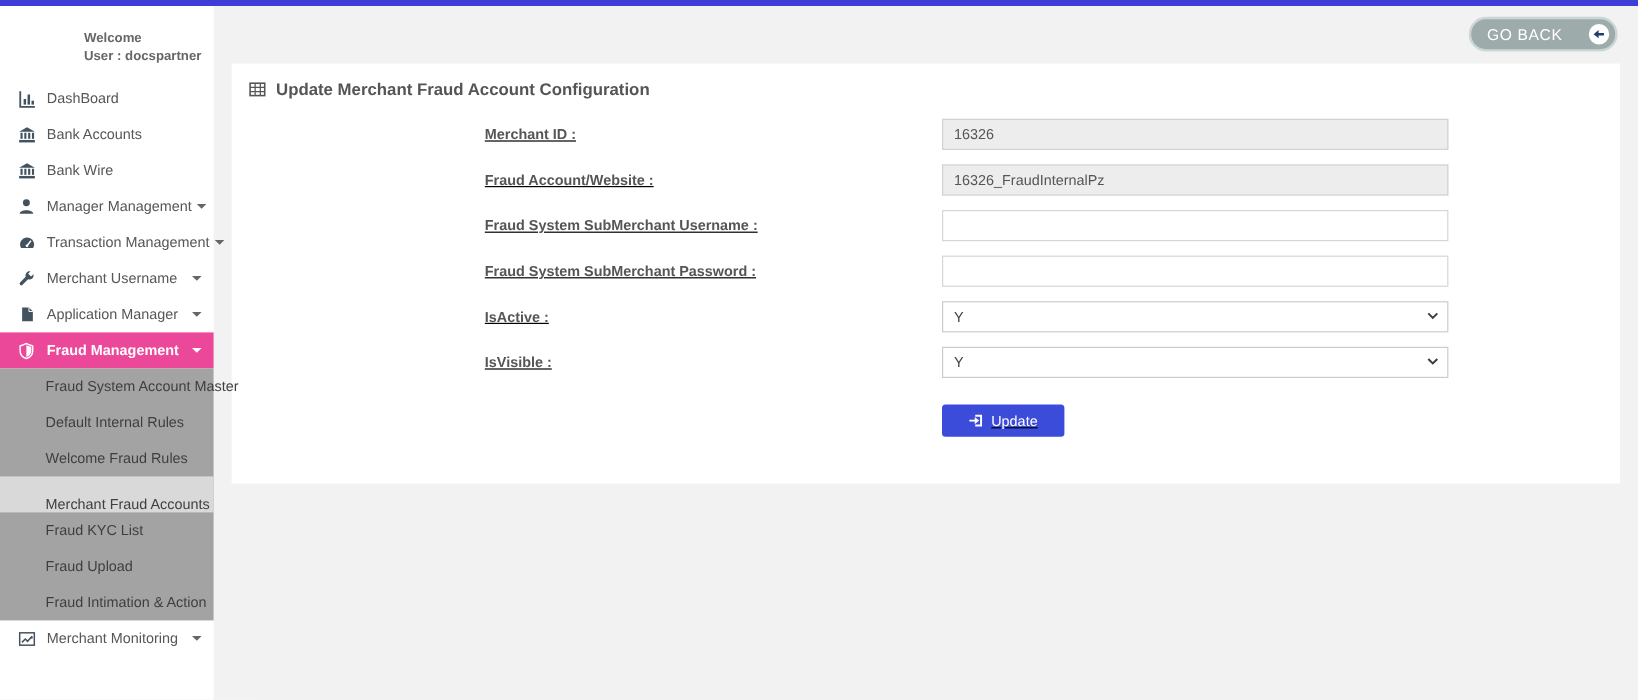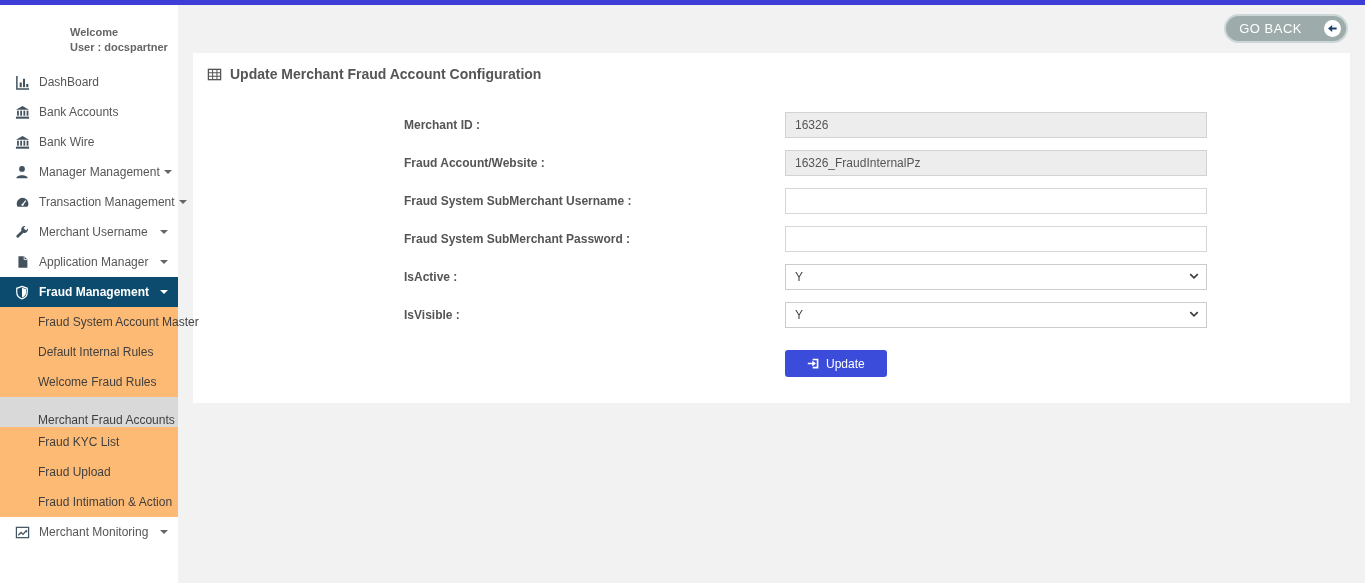--- a/index.html
+++ b/index.html
@@ -35,25 +35,25 @@
     display: flex; align-items: center; justify-content: center;
   }
   .nav-item .nav-label { flex: 1 1 auto; white-space: nowrap; }
   .caret {
     width: 0; height: 0; margin-left: 4px;
     border-left: 4px solid transparent;
     border-right: 4px solid transparent;
     border-top: 4px solid #666;
   }
   .nav-item.active {
-    background: #0c4a6e; color: #ffffff; font-weight: bold;
+    background: #ec4899; color: #ffffff; font-weight: bold;
   }
   .nav-item.active .nav-icon { color: #ffffff; }
   .nav-item.active .caret { border-top-color: #ffffff; }
-  .submenu { background: #fdba74; }
+  .submenu { background: #a3a3a3; }
   .submenu-item {
     height: 30px; display: flex; align-items: center;
     padding-left: 38px; font-size: 12px; color: #3f3f3f;
     cursor: pointer; white-space: nowrap;
   }
   .submenu-item.selected { background: #d9d9d9; align-items: flex-end; }
   
   .main { position: absolute; top: 5px; left: 178px; right: 0; bottom: 0; }
   .go-back-btn {
     position: absolute; top: 9px; right: 17px;
@@ -70,21 +70,21 @@
   .panel {
     position: absolute; top: 48px; left: 15px; right: 15px;
     height: 350px; background: #ffffff;
   }
   .panel-header {
     display: flex; align-items: center; gap: 8px;
     padding: 13px 14px 0 14px;
     font-size: 14px; font-weight: bold; color: #555;
   }
   .panel-header .grid-icon { color: #555; display: flex; }
-  .form { margin-top: 30px; }
+  .form { margin-top: 17px; text-decoration: underline; }
   .form-row {
     display: flex; align-items: center;
     margin: 0 0 12px 211px; min-height: 26px;
   }
   .form-label {
     width: 381px; font-size: 12px; font-weight: 600; color: #555;
   }
   .form-control { width: 422px; position: relative; }
   .text-input {
     width: 100%; height: 26px; border: 1px solid #d6d6d6;

